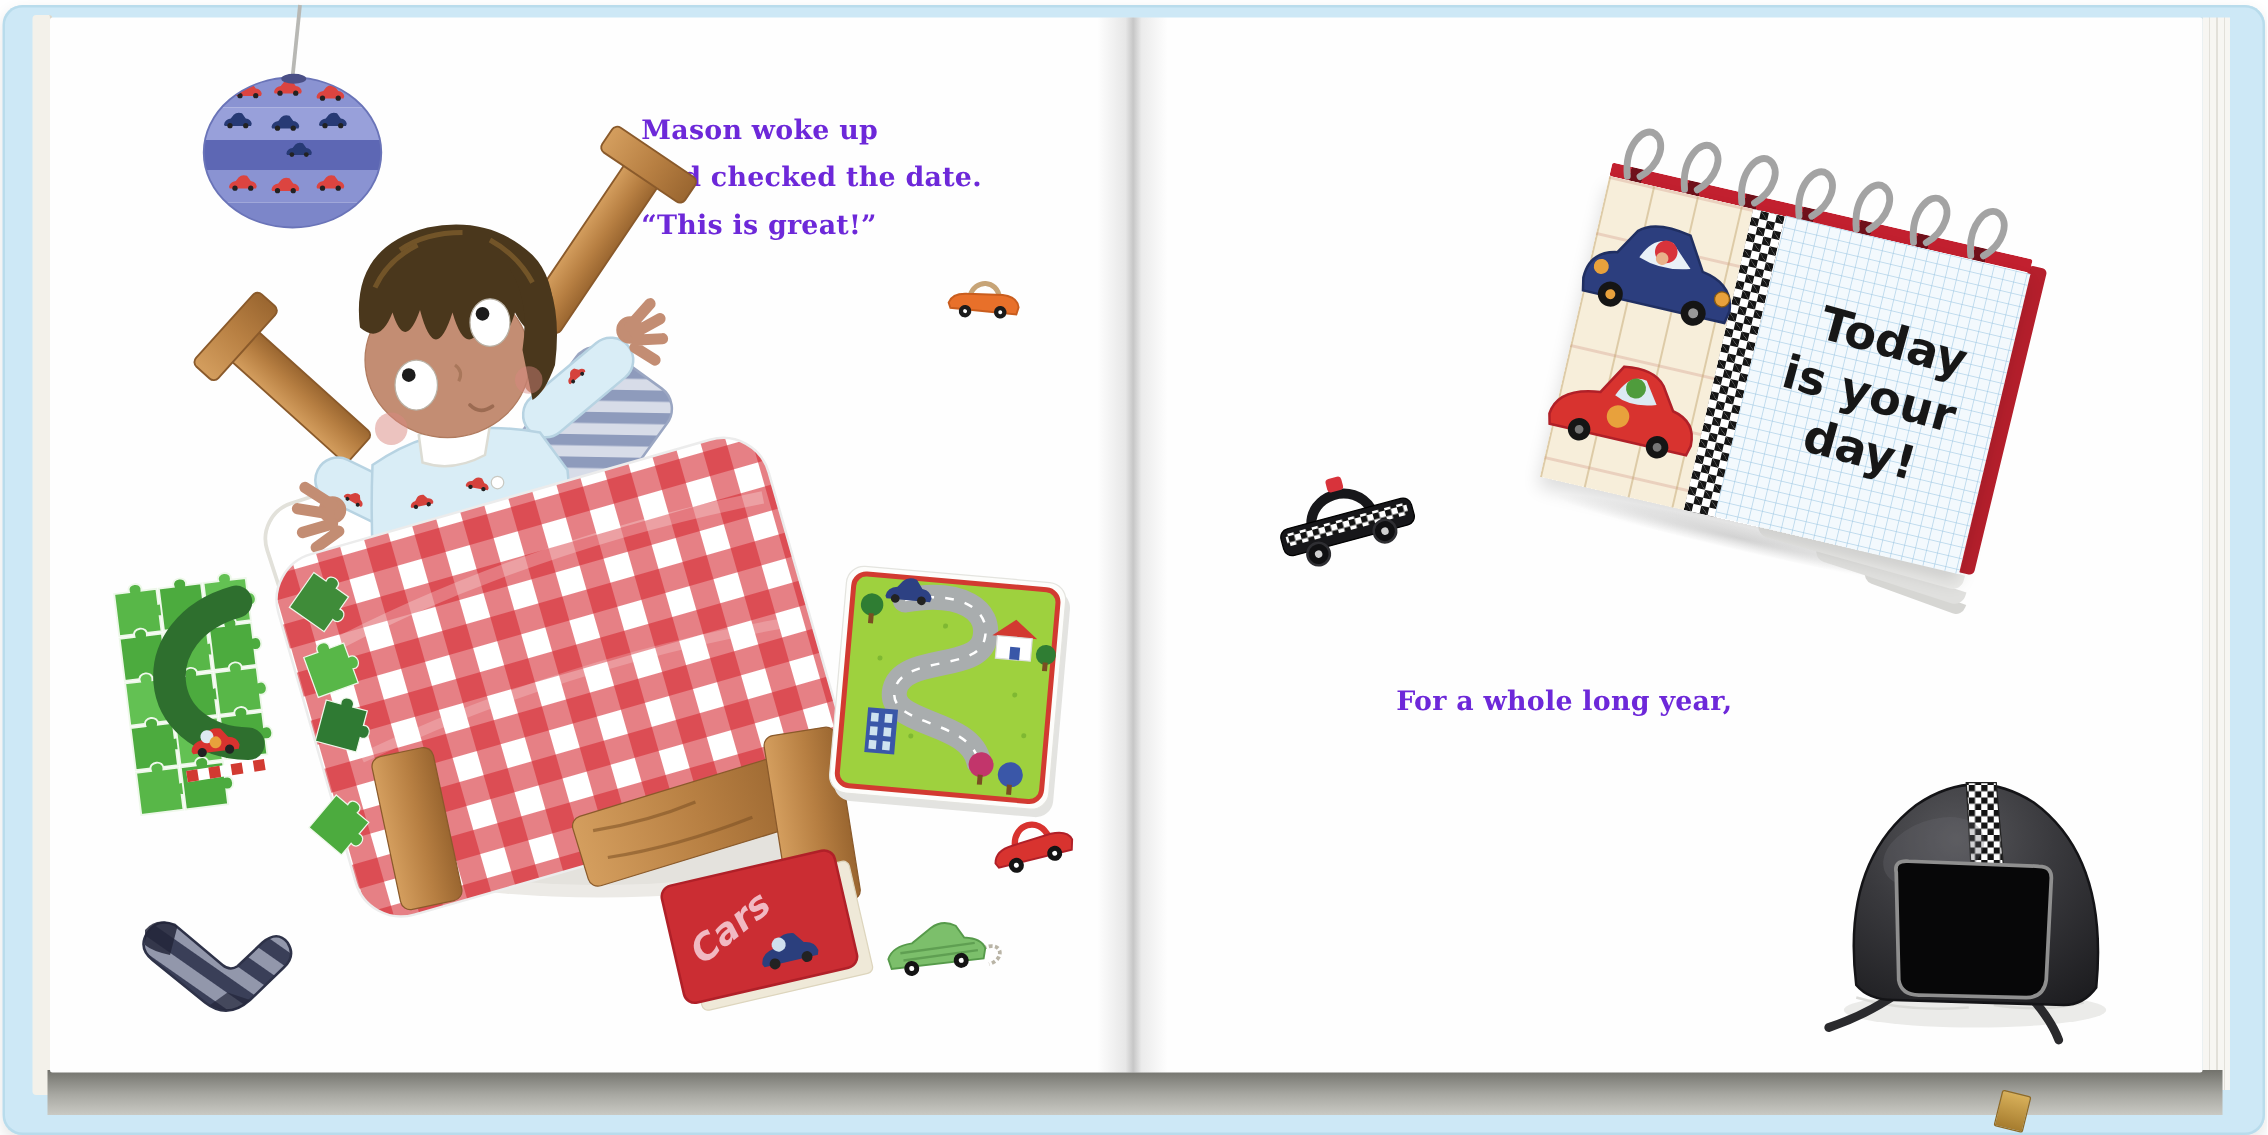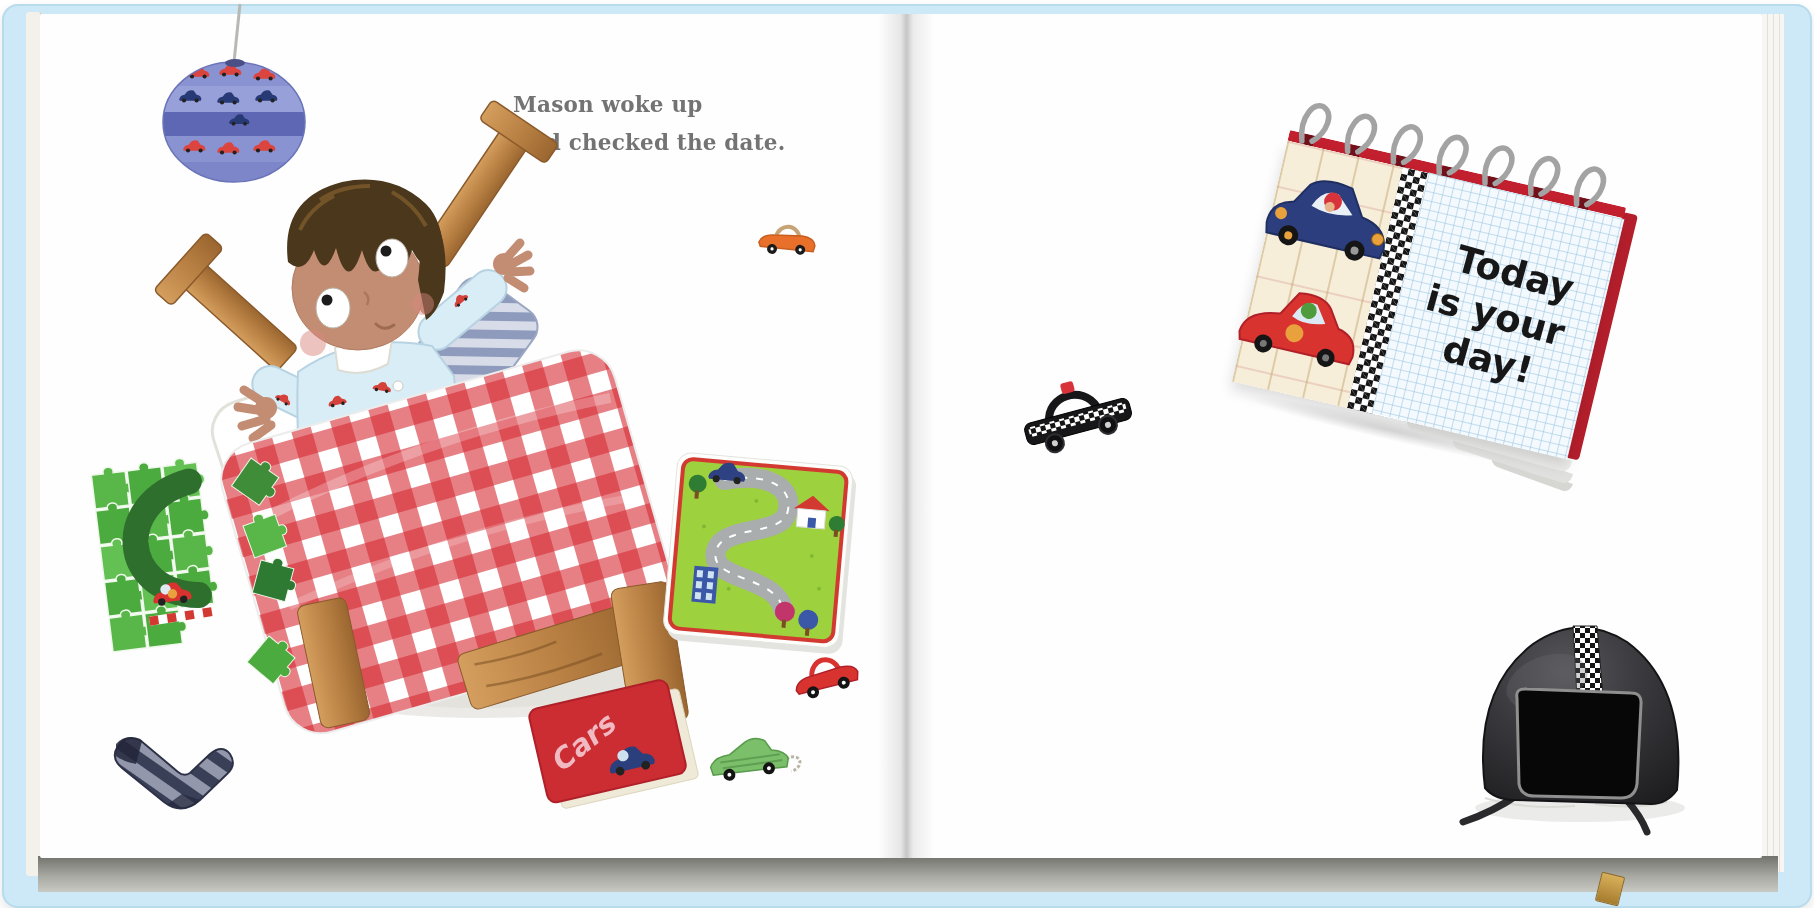--- a/index.html
+++ b/index.html
@@ -10,21 +10,21 @@
 .edge-left{position:absolute;left:26px;top:12px;bottom:32px;width:16px;background:#f3f1ea;border-right:2px solid #ddd8cc;border-radius:3px}
 .edge-right{position:absolute;right:30px;top:14px;bottom:36px;width:22px;
   background:repeating-linear-gradient(90deg,#f7f6f2 0 5px,#e2e0d9 5px 6px)}
 .bottom-band{position:absolute;left:38px;right:36px;bottom:16px;height:36px;
   background:linear-gradient(#72726c,#a8a8a2 55%,#c9c9c3)}
 .pages{position:absolute;left:40px;top:14px;right:52px;bottom:50px;background:#fefefe;border-radius:2px}
 .gutter{position:absolute;left:878px;top:14px;width:56px;bottom:50px;
   background:linear-gradient(90deg,rgba(0,0,0,0),rgba(110,110,110,.16) 40%,rgba(70,70,70,.30) 51%,rgba(110,110,110,.13) 63%,rgba(0,0,0,0))}
 .bookmark{position:absolute;left:1598px;top:874px;width:24px;height:30px;transform:rotate(14deg);
   background:linear-gradient(#d8b05a,#a67c2e);border:1px solid #8f6a24;border-radius:2px}
-.poem{position:absolute;font-weight:bold;color:#737373;font-size:21.5px;letter-spacing:.2px}
+.poem{position:absolute;font-weight:bold;color:#6d28d9;font-size:21.5px;letter-spacing:.2px}
 .poem-left{left:513px;top:92px}
 .poem-left .ln{height:38px}
 .poem-right{left:1117px;top:549px}
 .poem-right .ln{height:33px}
 
 .calendar{position:absolute;left:1290px;top:130px;width:345px;height:258px;transform:rotate(13deg);transform-origin:0 0}
 .cal-shadow{position:absolute;left:16px;bottom:-22px;width:300px;height:20px;border-radius:50%;
   background:radial-gradient(closest-side,rgba(90,90,90,.22),rgba(0,0,0,0))}
 .cal-spine{position:absolute;right:-12px;top:5px;width:15px;height:252px;background:#b51f2c;border-radius:4px;transform:rotate(.6deg)}
 .cal-fan1{position:absolute;right:-4px;bottom:-10px;width:170px;height:13px;background:#ececea;border-radius:0 0 9px 9px;transform:rotate(2.5deg)}
@@ -128,20 +128,21 @@
         <use href="#car-shape" transform="translate(94,136) scale(.6)"></use>
       </g>
     </g>
     <ellipse cx="76" cy="118" rx="71" ry="60" fill="none" stroke="#6a74b8" stroke-width="1.5"></ellipse>
     <ellipse cx="77" cy="59" rx="10" ry="4" fill="#4a4f86"></ellipse>
   </svg>
 
   <div class="poem poem-left">
     <div class="ln">Mason woke up</div>
     <div class="ln">And checked the date.</div>
+    <div class="ln">“This is great!”</div>
   </div>
 
   <svg class="abs" style="left:130px;top:80px" width="580" height="650" viewBox="0 0 580 650">
     <g>
       <g transform="rotate(-48 115 240)">
         <rect x="98" y="168" width="32" height="130" rx="5" fill="url(#woodg)" stroke="#8a5a2b" stroke-width="1.5"></rect>
         <rect x="76" y="152" width="78" height="24" rx="5" fill="url(#woodg)" stroke="#8a5a2b" stroke-width="1.5"></rect>
       </g>
       <g transform="rotate(34 345 115)">
         <rect x="330" y="42" width="32" height="150" rx="5" fill="url(#woodg)" stroke="#8a5a2b" stroke-width="1.5"></rect>
@@ -420,20 +421,21 @@
       <rect x="4" y="44" width="108" height="22" rx="7" fill="#17171a" stroke="#000"></rect>
       <rect x="8" y="48" width="100" height="10" fill="url(#checker8)"></rect>
       <circle cx="30" cy="70" r="9" fill="#101012" stroke="#2e2e32" stroke-width="2"></circle>
         <circle cx="30" cy="70" r="3" fill="#cfcfcf"></circle>
       <circle cx="86" cy="66" r="9" fill="#101012" stroke="#2e2e32" stroke-width="2"></circle>
         <circle cx="86" cy="66" r="3" fill="#cfcfcf"></circle>
     </g>
   </svg>
 
   <div class="poem poem-right">
+    <div class="ln">For a whole long year,</div>
   </div>
 
   <svg class="abs" style="left:1455px;top:598px" width="250" height="240" viewBox="0 0 250 240">
     <ellipse cx="125" cy="210" rx="105" ry="14" fill="#ebebe9"></ellipse>
     <g stroke="#d9d9d6" stroke-width="2" fill="none" opacity=".9">
       <path d="M30,200 q40,12 90,8"></path>
         <path d="M140,206 q40,6 72,-2"></path>
         <path d="M50,192 q30,8 60,6"></path>
     </g>
     <path d="M64,196 Q38,214 8,224" stroke="#2a2a2d" stroke-width="7" fill="none" stroke-linecap="round"></path>

